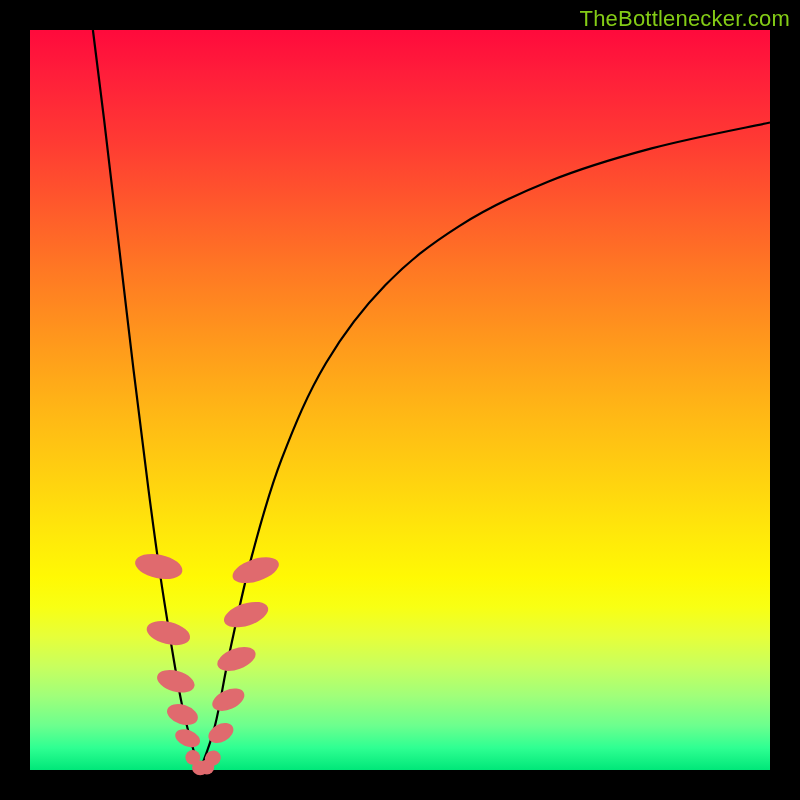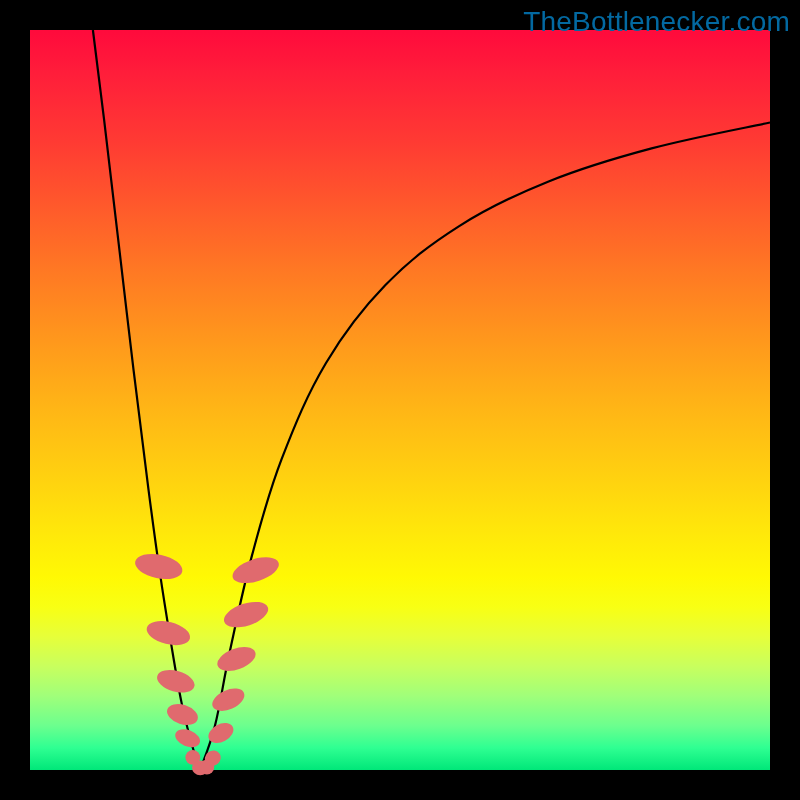--- a/index.html
+++ b/index.html
@@ -58,22 +58,22 @@
     stroke-width: 2.2;
   }
   .bead {
     fill: #e06a6e;
     stroke: none;
   }
   .watermark {
     position: absolute;
     top: 6px;
     right: 10px;
-    color: #0369a1;
-    font-size: 28px;
+    color: #84cc16;
+    font-size: 22px;
     font-weight: 500;
     letter-spacing: 0.2px;
   }
 </style>
 </head>
 <body>
 
 <div class="frame">
   <div class="plot">
     <svg viewBox="0 0 740 740">

